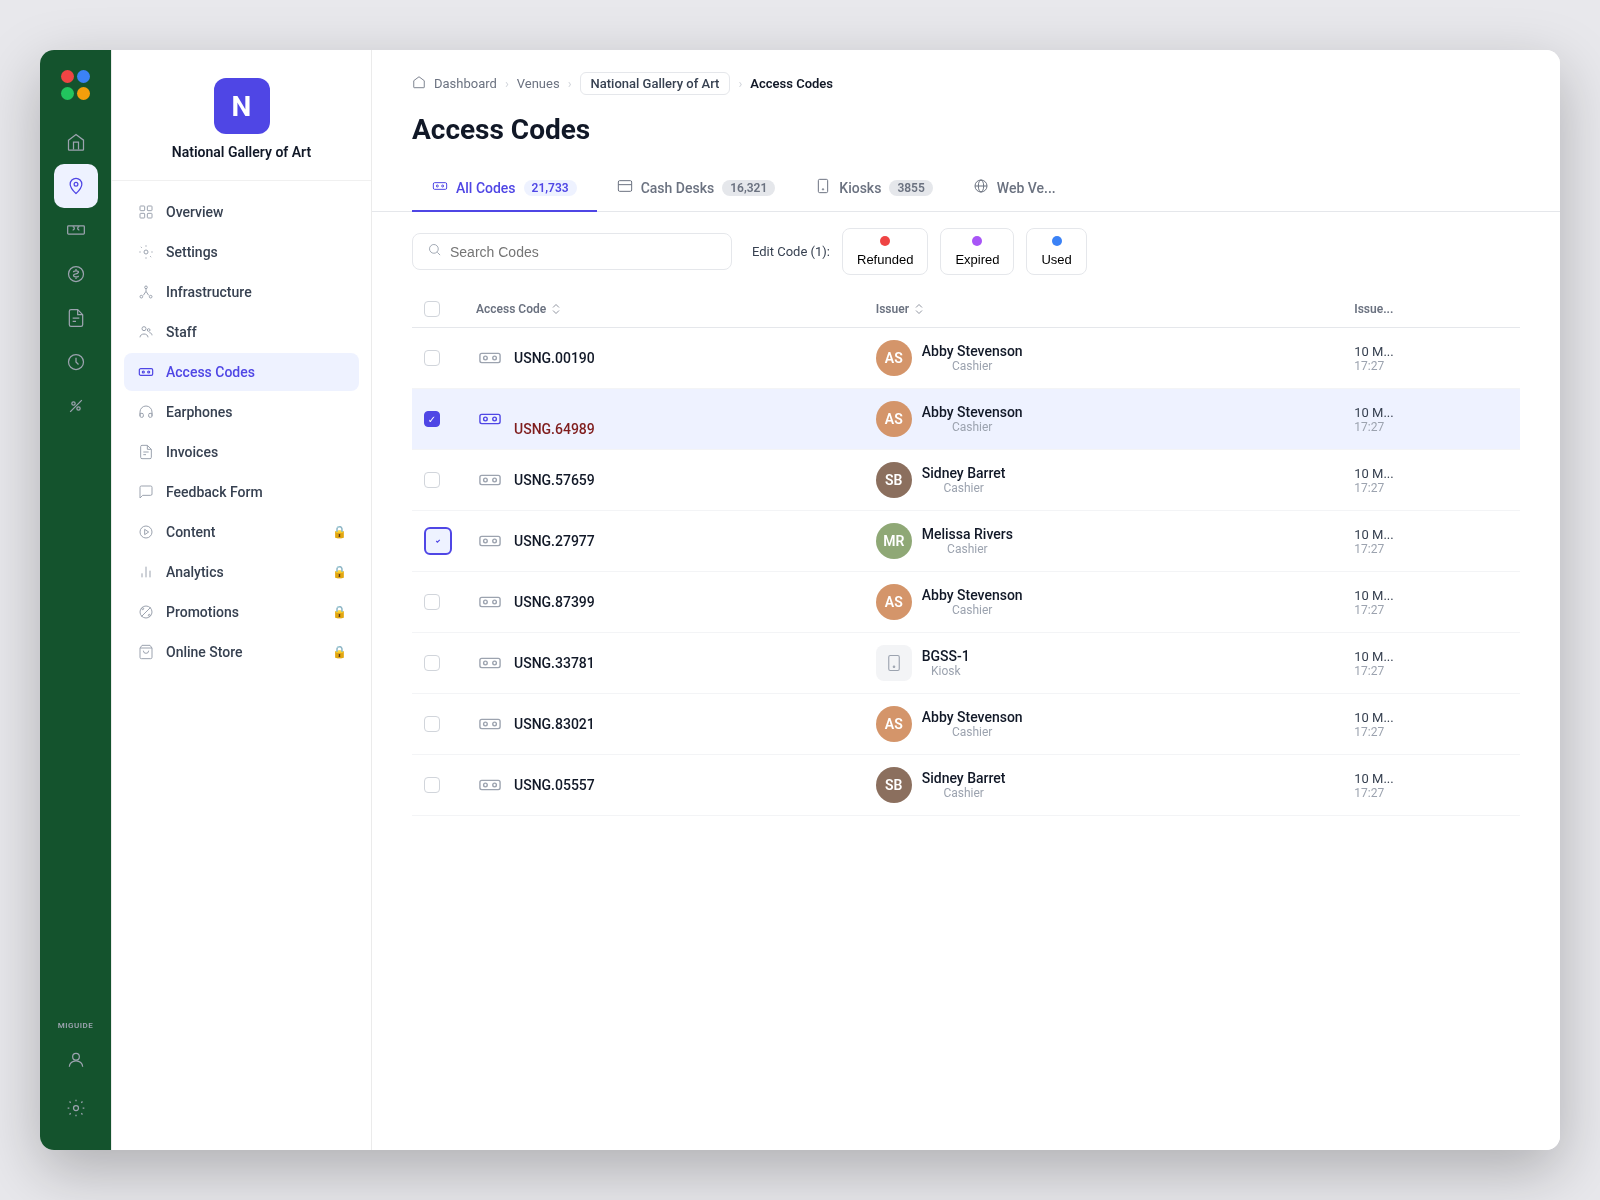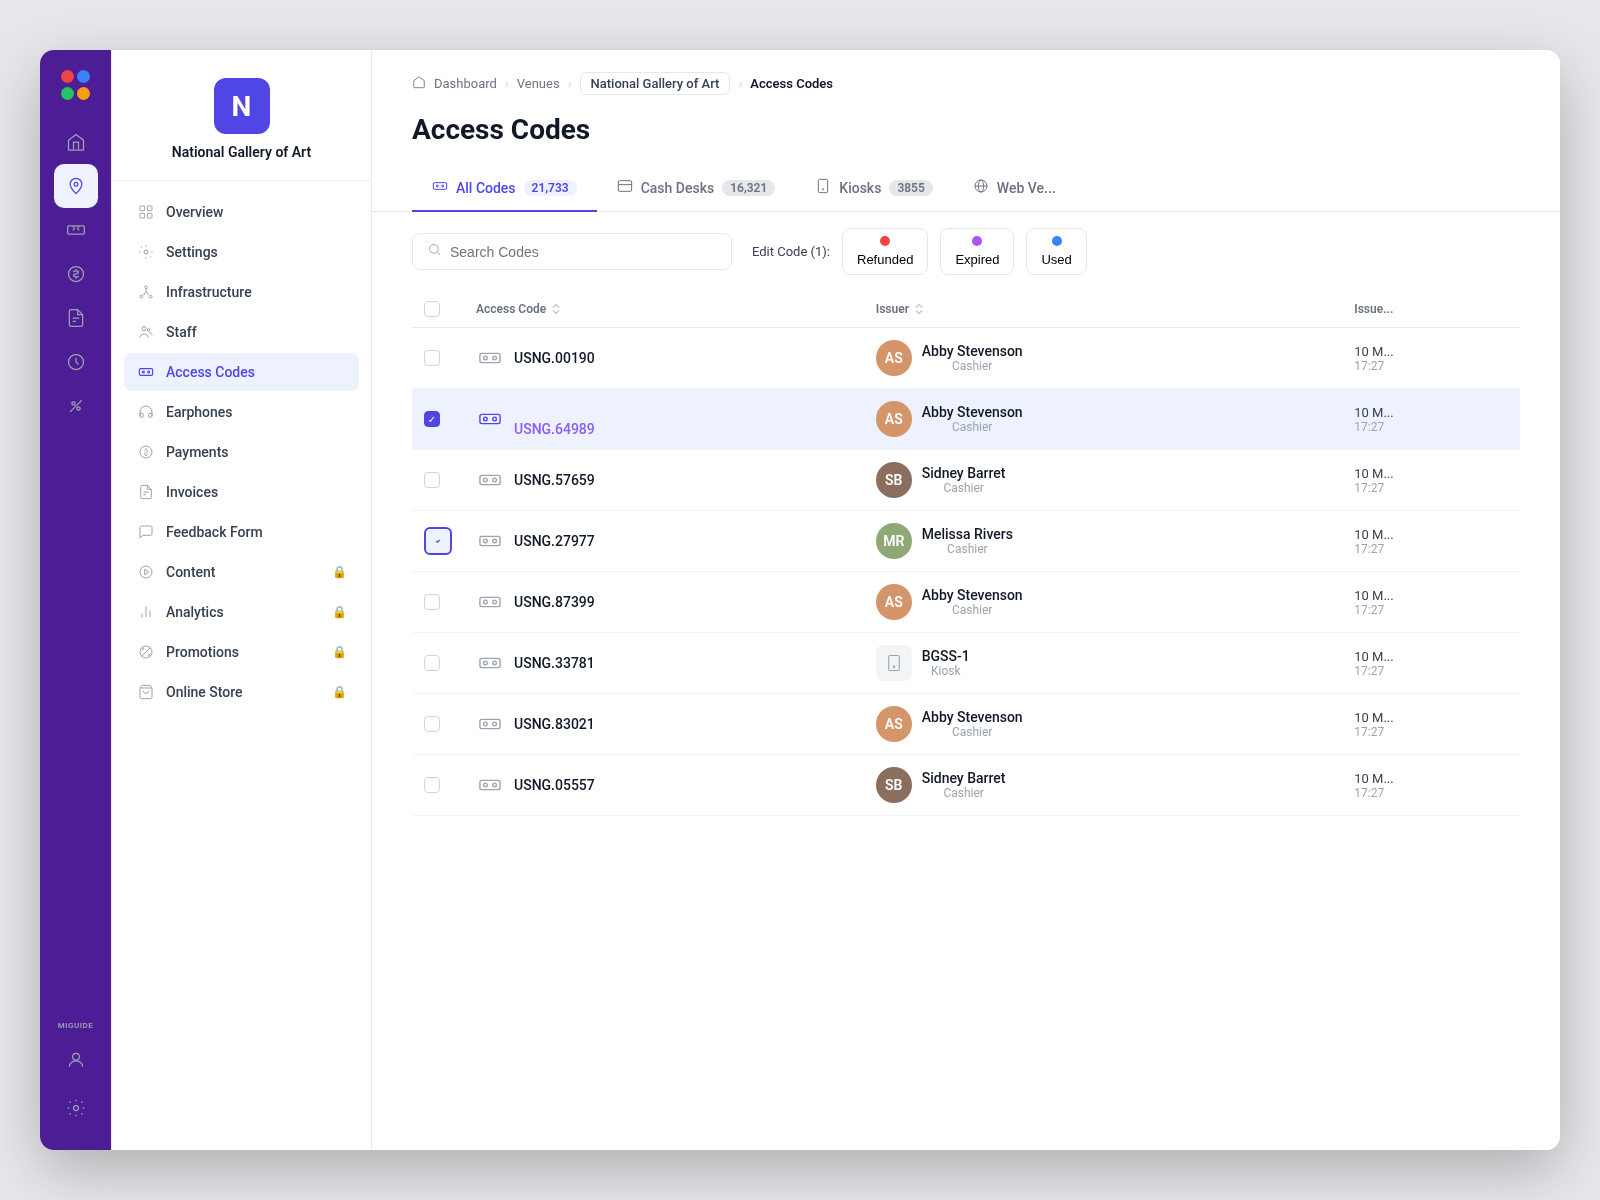--- a/index.html
+++ b/index.html
@@ -20,21 +20,21 @@
       background: #fff;
       border-radius: 14px;
       box-shadow: 0 20px 60px rgba(0,0,0,0.25);
       display: flex;
       overflow: hidden;
     }
 
     
     .icon-rail {
       width: 72px;
-      background: #4c1d95;
+      background: #14532d;
       border-right: 1px solid #ebebeb;
       display: flex;
       flex-direction: column;
       align-items: center;
       padding: 20px 0;
     }
 
     .icon-rail .logo {
       margin-bottom: 20px;
     }
@@ -407,21 +407,21 @@
       color: #4f46e5;
     }
 
     .code-text {
       font-size: 14px;
       font-weight: 500;
       color: #111827;
     }
 
     .code-text.link {
-      color: #8b5cf6;
+      color: #7f1d1d;
       cursor: pointer;
       margin-top: 20px;
     }
 
     .issuer-cell {
       display: flex;
       align-items: center;
       gap: 10px;
     }
 
@@ -627,29 +627,20 @@
       </div>
       <div class="nav-item">
         <span class="nav-icon">
           <svg width="16" height="16" fill="none" stroke="currentColor" stroke-width="1.5" viewBox="0 0 24 24">
               <path d="M3 18v-6a9 9 0 0118 0v6"></path>
               <path d="M3 18a2 2 0 002 2h1a2 2 0 002-2v-2a2 2 0 00-2-2H3v4z"></path>
               <path d="M21 18a2 2 0 01-2 2h-1a2 2 0 01-2-2v-2a2 2 0 012-2h3v4z"></path>
             </svg>
         </span>
         <span>Earphones</span>
-      </div>
-      <div class="nav-item">
-        <span class="nav-icon">
-          <svg width="16" height="16" fill="none" stroke="currentColor" stroke-width="1.5" viewBox="0 0 24 24">
-              <circle cx="12" cy="12" r="9"></circle>
-              <path d="M12 6v1.5M12 16.5V18M9.5 10.5c0-1 1-2 2.5-2s2.5 1 2.5 2-1.5 2-2.5 2-2.5 1-2.5 2 1 2 2.5 2 2.5-1 2.5-2"></path>
-            </svg>
-        </span>
-        <span>Payments</span>
       </div>
       <div class="nav-item">
         <span class="nav-icon">
           <svg width="16" height="16" fill="none" stroke="currentColor" stroke-width="1.5" viewBox="0 0 24 24">
               <path d="M14 2H6a2 2 0 00-2 2v16a2 2 0 002 2h12a2 2 0 002-2V8l-6-6z"></path>
               <path d="M14 2v6h6M8 12h8M8 16h4"></path>
             </svg>
         </span>
         <span>Invoices</span>
       </div>

